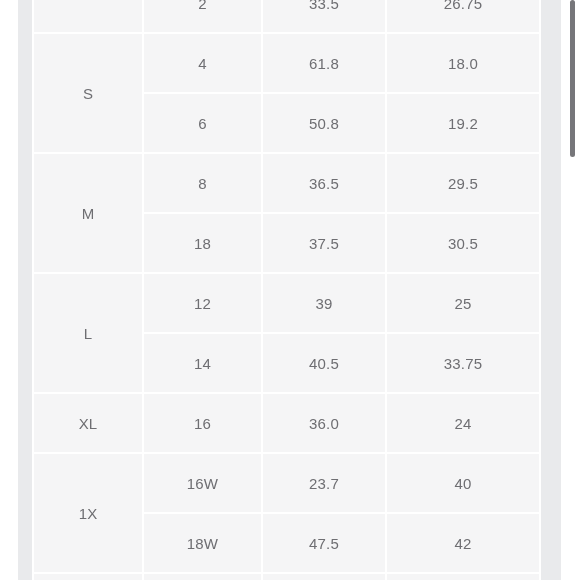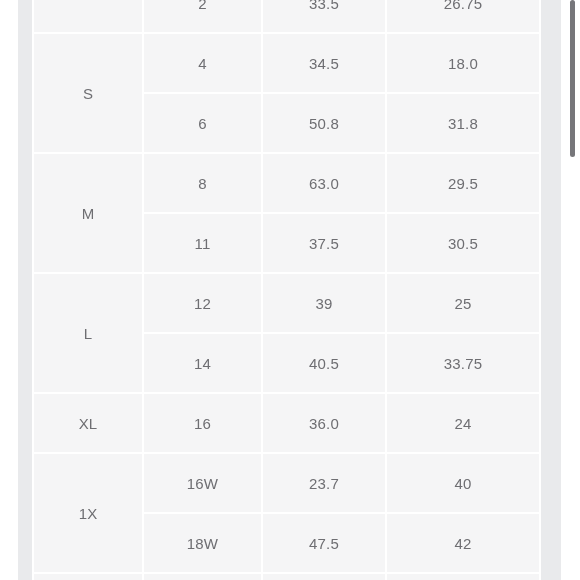--- a/index.html
+++ b/index.html
@@ -122,37 +122,37 @@
       <tr>
         <td class="size-label" rowspan="1"></td>
         <td class="c-num">2</td>
         <td class="c-bust">33.5</td>
         <td class="c-wais">26.75</td>
       </tr>
 
       <tr>
         <td class="size-label" rowspan="2">S</td>
         <td class="c-num">4</td>
-        <td class="c-bust">34.5</td>
+        <td class="c-bust">61.8</td>
         <td class="c-wais">18.0</td>
       </tr>
       <tr>
         <td class="c-num">6</td>
         <td class="c-bust">50.8</td>
-        <td class="c-wais">31.8</td>
+        <td class="c-wais">19.2</td>
       </tr>
 
       <tr>
         <td class="size-label" rowspan="2">M</td>
         <td class="c-num">8</td>
-        <td class="c-bust">63.0</td>
+        <td class="c-bust">36.5</td>
         <td class="c-wais">29.5</td>
       </tr>
       <tr>
-        <td class="c-num">11</td>
+        <td class="c-num">18</td>
         <td class="c-bust">37.5</td>
         <td class="c-wais">30.5</td>
       </tr>
 
       <tr>
         <td class="size-label" rowspan="2">L</td>
         <td class="c-num">12</td>
         <td class="c-bust">39</td>
         <td class="c-wais">25</td>
       </tr>

